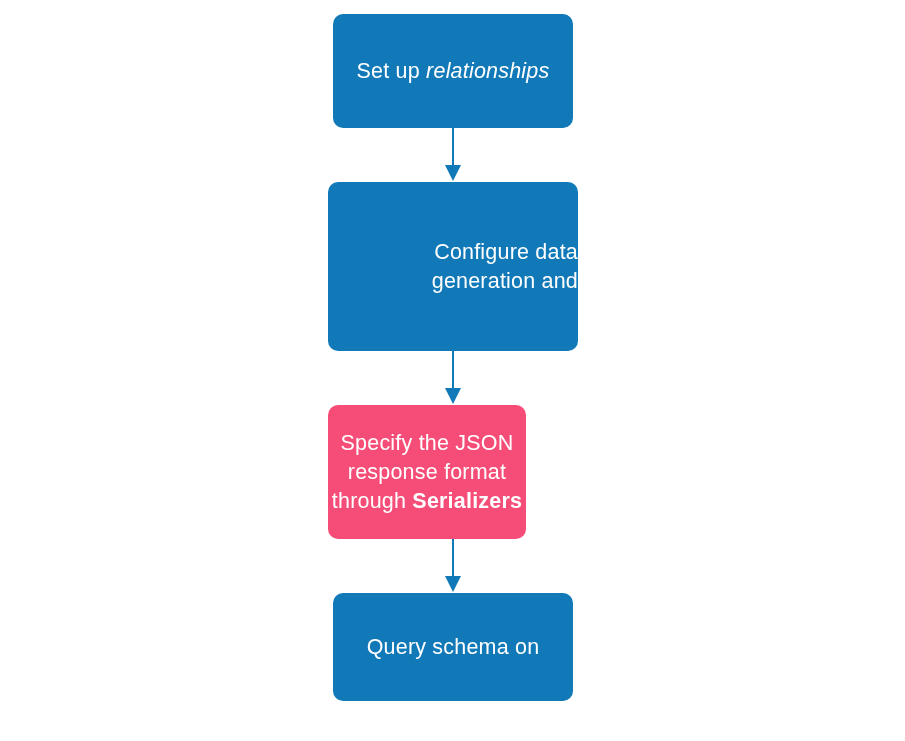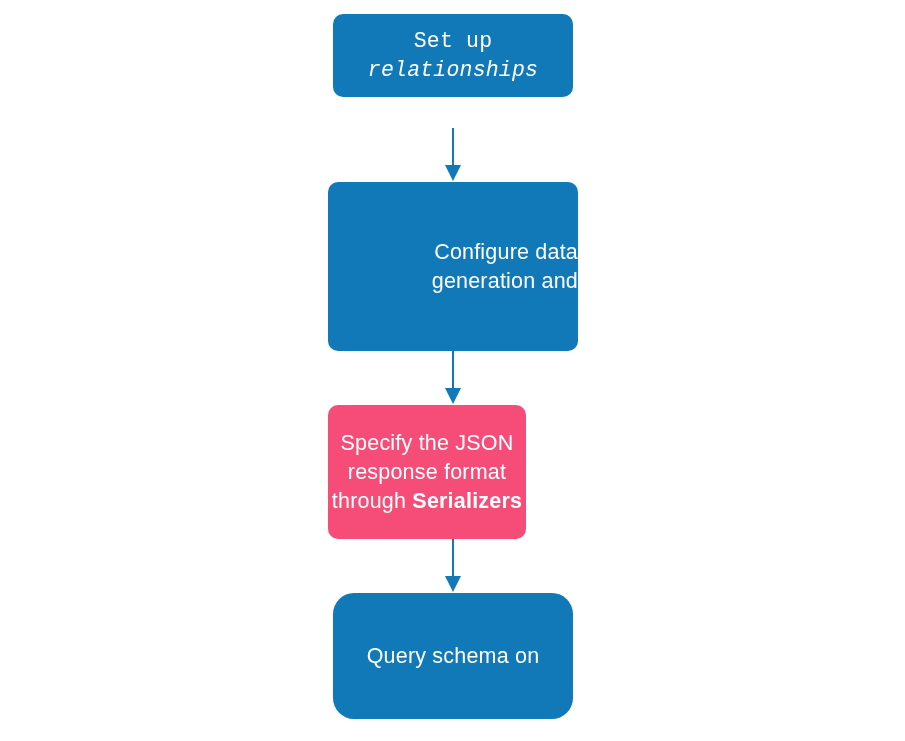--- a/index.html
+++ b/index.html
@@ -24,24 +24,24 @@
     justify-content: center;
     text-align: center;
     font-size: 21.5px;
     line-height: 29px;
     letter-spacing: 0.2px;
   }
   .node .line { display: block; }
   .seg-italic { font-style: italic; }
   .seg-bold { font-weight: bold; }
 
-  .n1 { left: 333px; top: 14px;  width: 240px; height: 83px; font-family: Liberation Mono, monospace; }
+  .n1 { left: 333px; top: 14px;  width: 240px; height: 114px; }
   .n2 { left: 328px; top: 182px; width: 250px; height: 169px; }
   .n3 { left: 328px; top: 405px; width: 198px; height: 134px; }
-  .n4 { left: 333px; top: 593px; width: 240px; height: 126px; border-radius: 21px; }
+  .n4 { left: 333px; top: 593px; width: 240px; height: 108px; }
 
   .arrow {
     position: absolute;
     width: 16px;
     display: flex;
     flex-direction: column;
     align-items: center;
   }
   .arrow-line {
     width: 2px;

